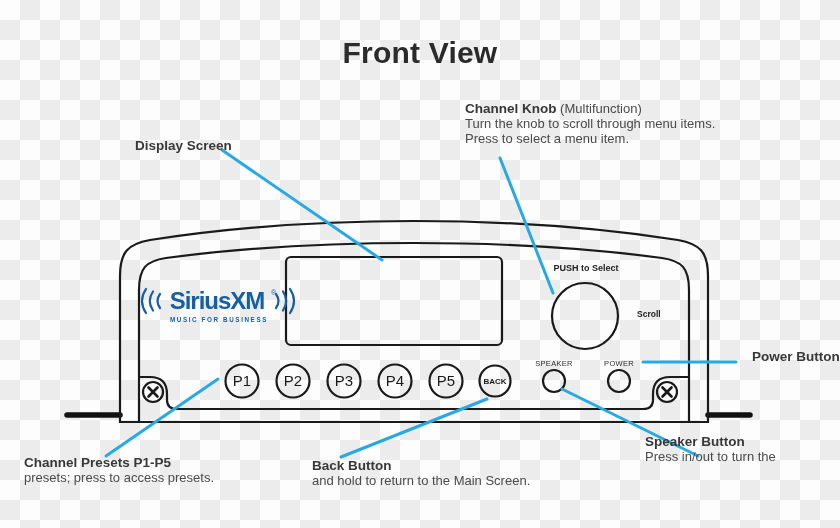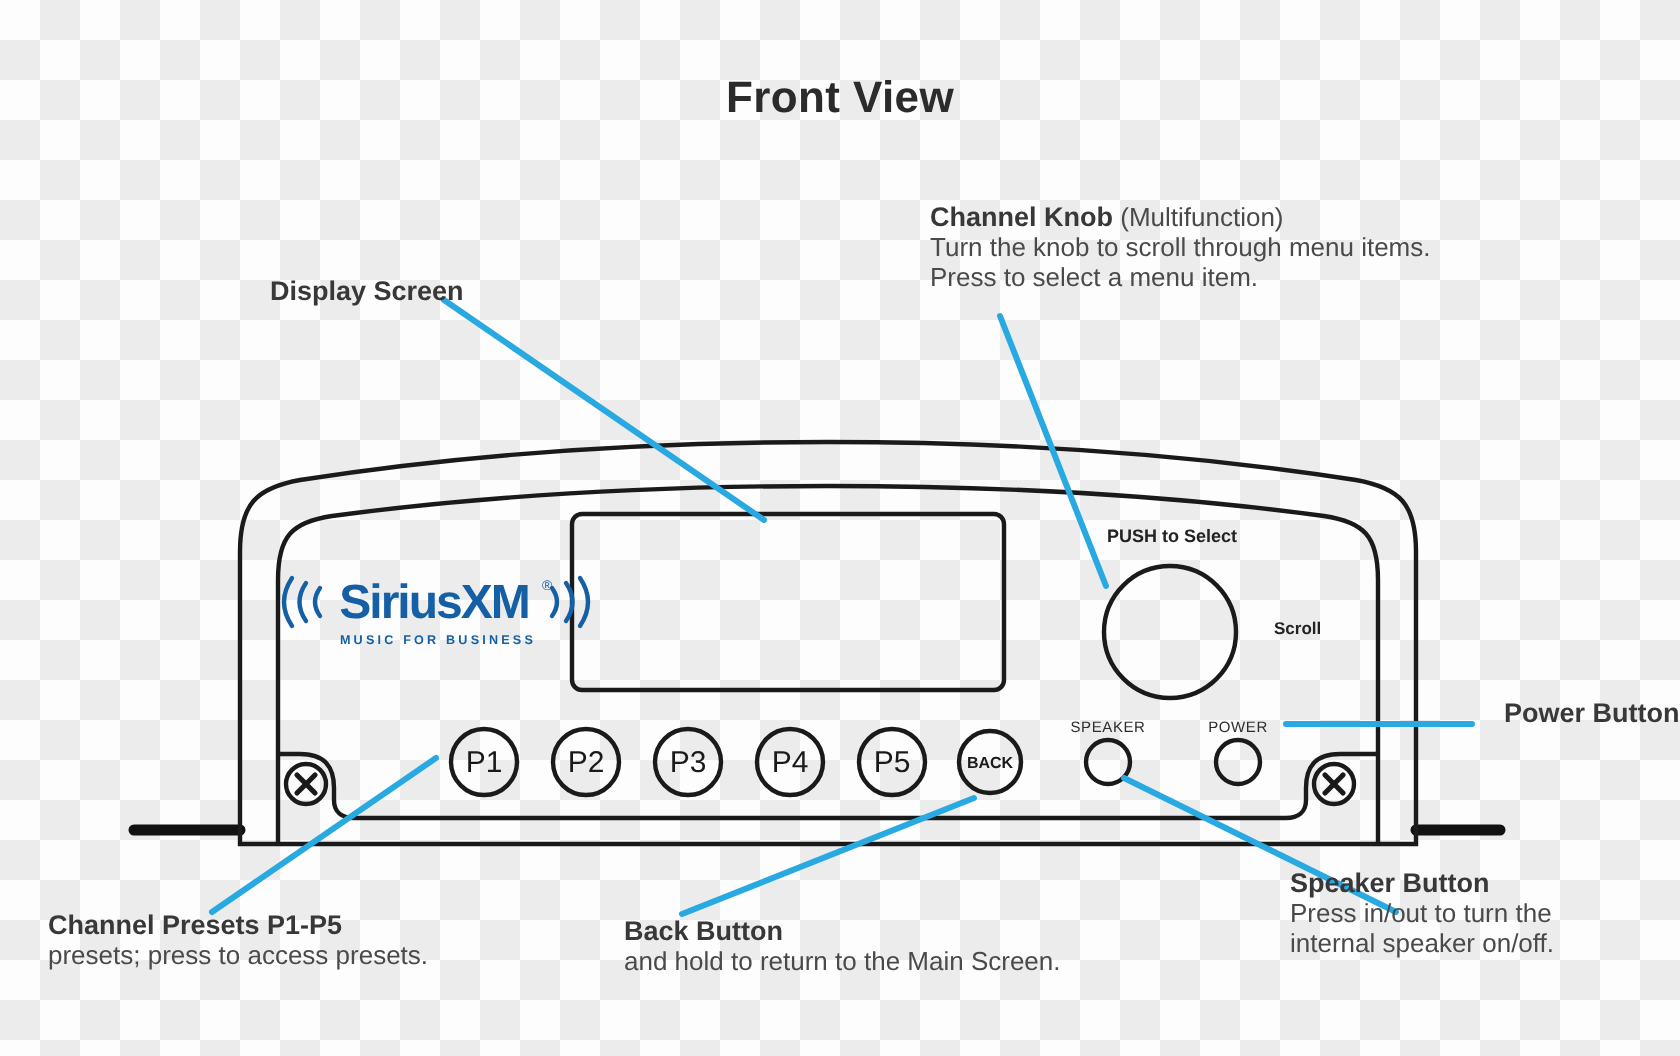--- a/index.html
+++ b/index.html
@@ -7,21 +7,21 @@
     position:relative;
     width:840px;height:528px;
     overflow:hidden;
     background-color:#fdfdfd;
     background-image:repeating-conic-gradient(#ececec 0% 25%, #fdfdfd 0% 50%);
     background-size:40px 40px;
     font-family:"Liberation Sans", sans-serif;
   }
   .title{
     position:absolute;left:0;top:36px;width:840px;
-    text-align:center;font-size:22px;font-weight:bold;color:#2b2b2b;
+    text-align:center;font-size:30px;font-weight:bold;color:#2b2b2b;
     letter-spacing:0.2px;
   }
   .label{position:absolute;font-size:13.5px;color:#383838;white-space:nowrap;margin-left:12px;}
   .bold{font-weight:bold;}
   .callout{position:absolute;font-size:13px;line-height:15px;color:#4a4a4a;white-space:nowrap;}
   .callout .head{font-size:13.5px;color:#383838;}
   svg{position:absolute;left:0;top:0;}
   svg text{font-family:"Liberation Sans", sans-serif;}
   .devline{stroke:#1a1a1a;stroke-width:2.2;fill:none;}
   .lead{stroke:#29A9E1;stroke-width:3;stroke-linecap:round;}
@@ -120,16 +120,15 @@
   </div>
 
   <div class="callout" style="left:312px;top:458px;">
     <div class="bold head">Back Button</div>
     <div>and hold to return to the Main Screen.</div>
   </div>
 
   <div class="callout" style="left:645px;top:434px;">
     <div class="bold head">Speaker Button</div>
     <div>Press in/out to turn the</div>
-    <div>internal speaker on/off.</div>
   </div>
 
 </div>
 
 </body></html>

